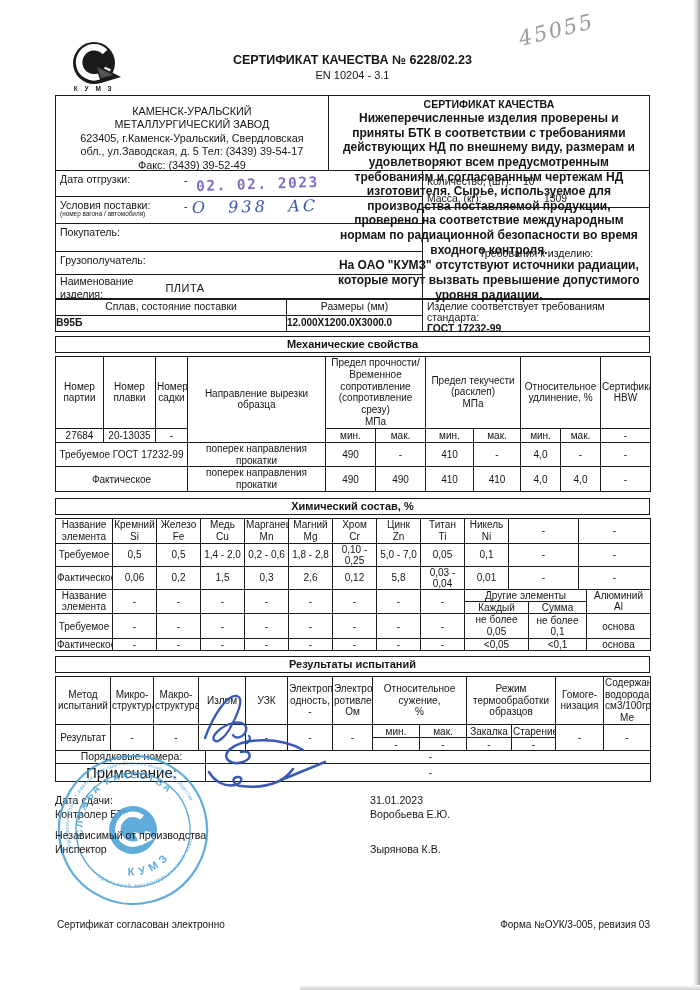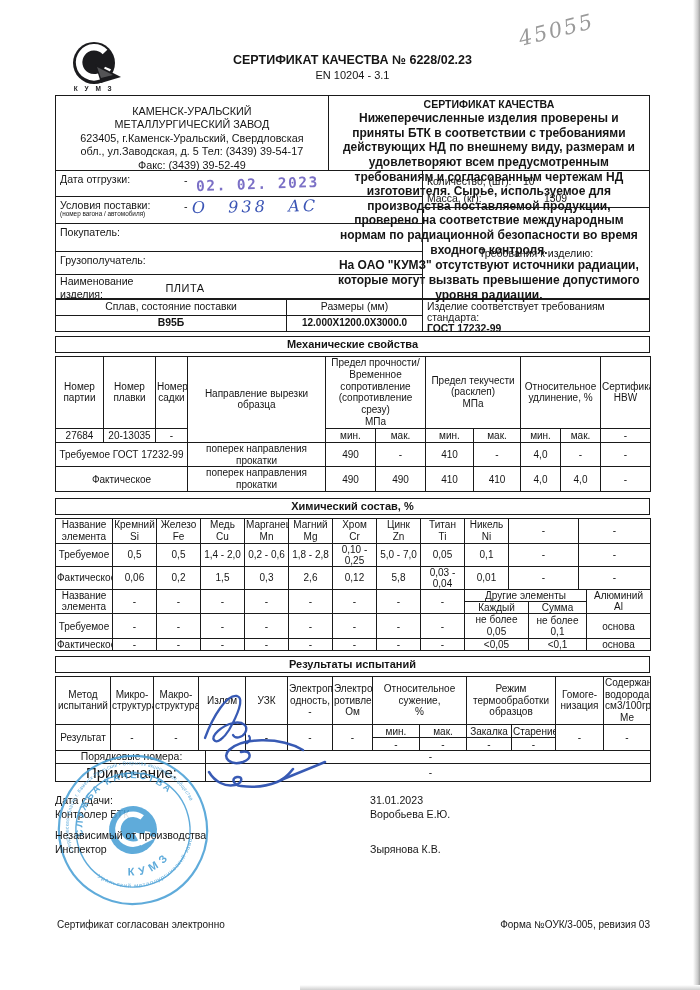--- a/index.html
+++ b/index.html
@@ -40,21 +40,21 @@
   .irB{height:37px;border-bottom:1.4px solid #1a1a1a;padding:3px 0 0 4px;font-size:10.4px;line-height:1.6;}
   .irC{flex:1;display:flex;align-items:center;justify-content:center;font-size:10.6px;}
 
   
   .alloy{display:flex;border:1.8px solid #1a1a1a;border-top-width:2.4px;height:34px;margin-top:-1px;}
   .ac{display:flex;flex-direction:column;}
   .ac1{width:231px;border-right:1.4px solid #1a1a1a;}
   .ac2{width:136px;border-right:1.4px solid #1a1a1a;}
   .ac3{flex:1;padding:1px 4px;font-size:10.4px;}
   .ah{height:16px;border-bottom:1.3px solid #1a1a1a;text-align:center;font-size:10.4px;padding-top:1px;}
-  .av{flex:1;text-align:center;font-weight:bold;font-size:10.4px;padding-top:1px;}
+  .av{flex:1;text-align:left;font-weight:bold;font-size:10.4px;padding-top:1px;}
   .ac3 .b{font-weight:bold;}
 
   .banner{border:1.7px solid #1a1a1a;text-align:center;font-weight:bold;font-size:11px;height:17px;margin-top:4px;padding-top:1px;}
 
   table.tbl{border-collapse:collapse;width:595px;table-layout:fixed;margin-top:3px;}
   table.tbl td{border:1.3px solid #1a1a1a;text-align:center;vertical-align:middle;font-size:10px;padding:0 1px;overflow:hidden;}
   table.att{margin-top:-1.3px;}
   .ml{white-space:pre-line;line-height:1.18;}
   .hc{font-size:9.6px;}
   .tiny{font-size:6.2px;text-align:left;vertical-align:top;padding:1px 0 0 2px;}

